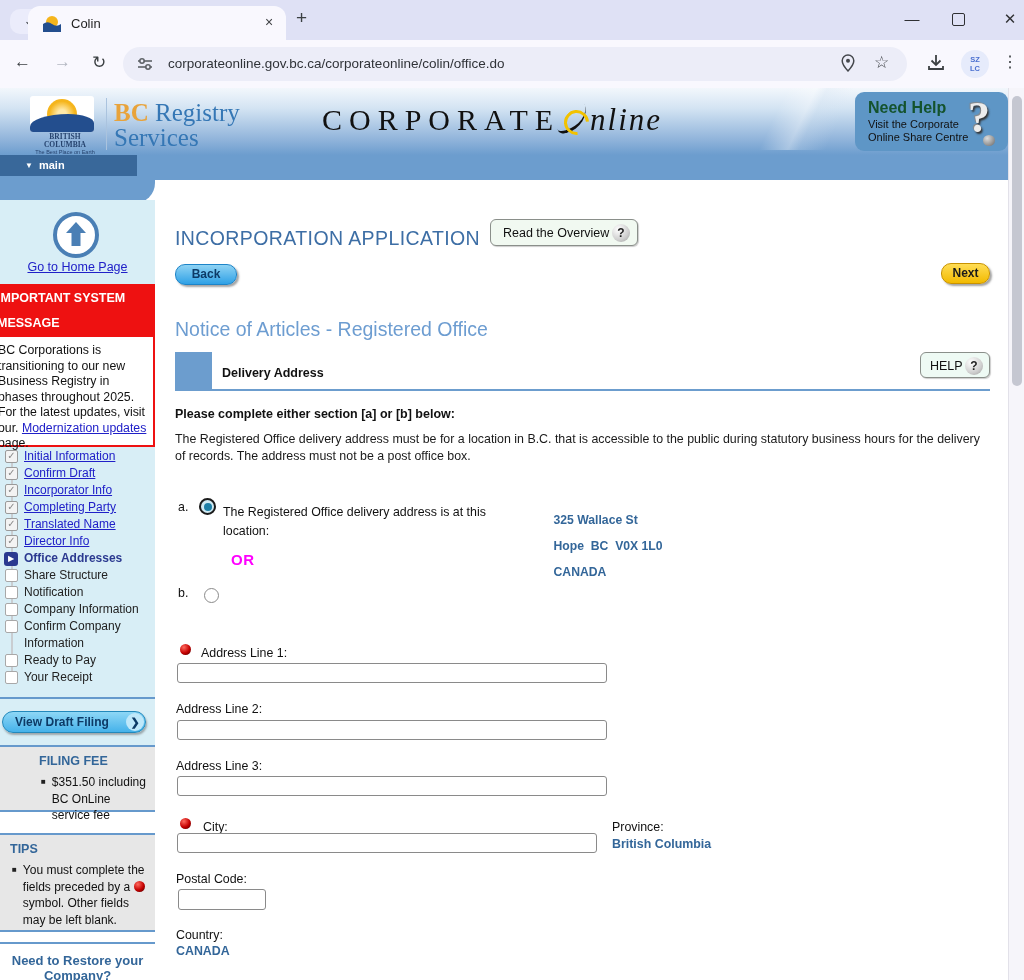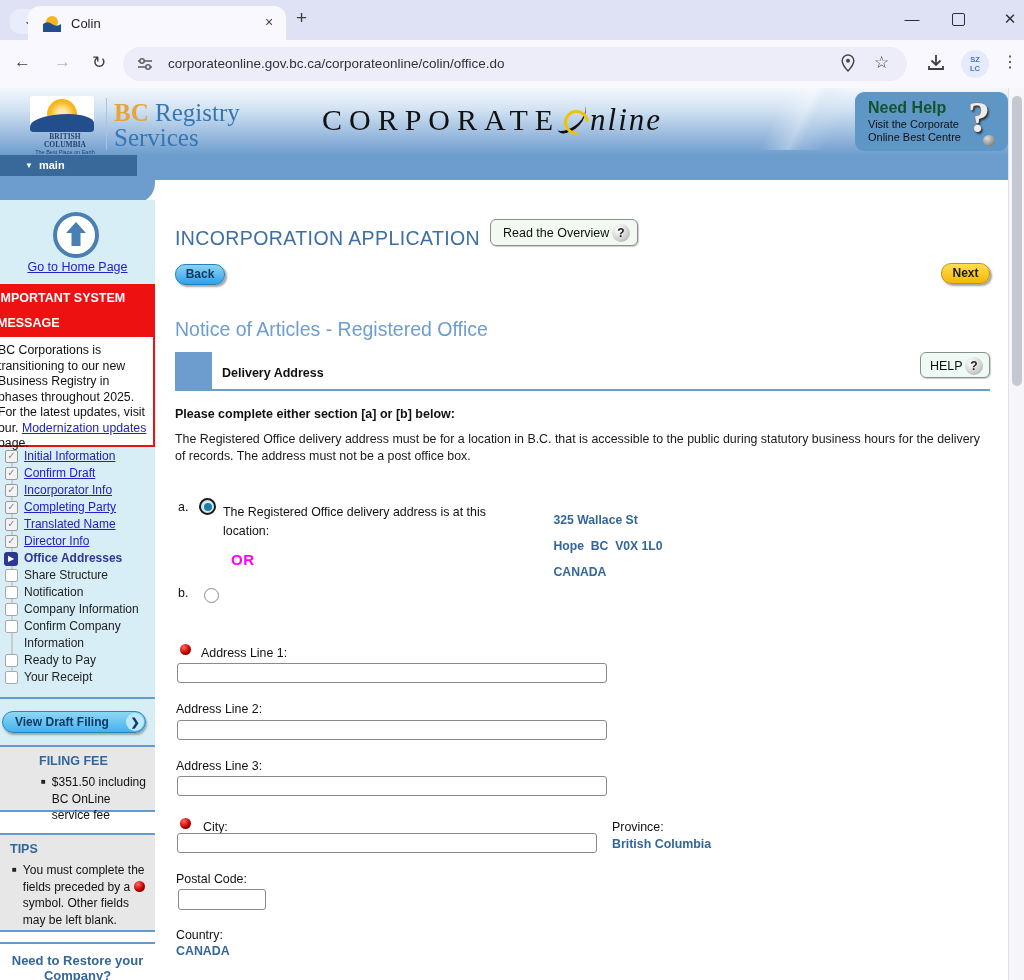--- a/index.html
+++ b/index.html
@@ -108,21 +108,21 @@
       font-size:13px;font-weight:bold;color:#336699;line-height:15px;}
 
   
   .pg-title{left:175px;top:227px;font-size:19.5px;letter-spacing:.4px;color:#3d6ea5;}
   .ovw-btn{left:490px;top:219px;width:148px;height:27px;border:1px solid #8a8f8a;border-radius:6px;
       background:#f1f9f1;box-sizing:border-box;cursor:pointer;box-shadow:1px 1px 1px #ccc;}
   .ovw-btn .lbl{position:absolute;left:12px;top:6px;font-size:12.5px;color:#111;}
   .qball{position:absolute;width:18px;height:18px;border-radius:50%;
       background:radial-gradient(circle at 35% 30%,#fff,#cfcfcf 60%,#9a9a9a);
       text-align:center;font-size:12px;font-weight:bold;color:#222;line-height:18px;}
-  .back-btn{left:175px;top:264px;width:50px;height:21px;border-radius:10px;
+  .back-btn{left:175px;top:264px;width:62px;height:21px;border-radius:10px;
       background:linear-gradient(#8fd3f4,#2fa1e6);border:1px solid #1d84c8;box-sizing:border-box;
       color:#0d3a66;font-weight:bold;font-size:12px;text-align:center;line-height:19px;cursor:pointer;
       box-shadow:2px 2px 2px rgba(90,90,90,.55);}
   .next-btn{left:941px;top:263px;width:49px;height:21px;border-radius:10px;
       background:linear-gradient(#ffdd55,#f2ba00);border:1px solid #c89200;box-sizing:border-box;
       color:#1a1a1a;font-weight:bold;font-size:12px;text-align:center;line-height:19px;cursor:pointer;
       box-shadow:2px 2px 2px rgba(90,90,90,.55);}
   .notice-h{left:175px;top:318px;font-size:19.5px;color:#6d9dd1;}
   .da-square{left:175px;top:352px;width:37px;height:39px;background:#6c9dce;}
   .da-line{left:175px;top:389px;width:815px;height:2px;background:#6c9dce;}
@@ -215,21 +215,21 @@
     <span class="gold">BC</span><span class="blu"> Registry</span><br>
     <span class="blu">Services</span>
   </div>
   <div class="abs corp-logo">
     <span class="corp-word">CORPORATE</span><span class="swoosh"><span class="tail"></span><span class="ring"></span></span><span class="online">nline</span>
   </div>
   <div class="abs needhelp"></div>
   <div class="abs nh-title">Need Help</div>
   <div class="abs nh-sub">
     <span>Visit the Corporate</span><br>
-    <span>Online Best Centre</span>
+    <span>Online Share Centre</span>
   </div>
   <div class="abs bigq">?</div>
   <div class="abs bigq-dot"></div>
 
   <div class="abs band"></div>
   <div class="abs mainmenu">
     <span class="tri">▼</span><span>main</span>
   </div>
   <div class="abs leftcurve"></div>
   <div class="abs content-bg"></div>

